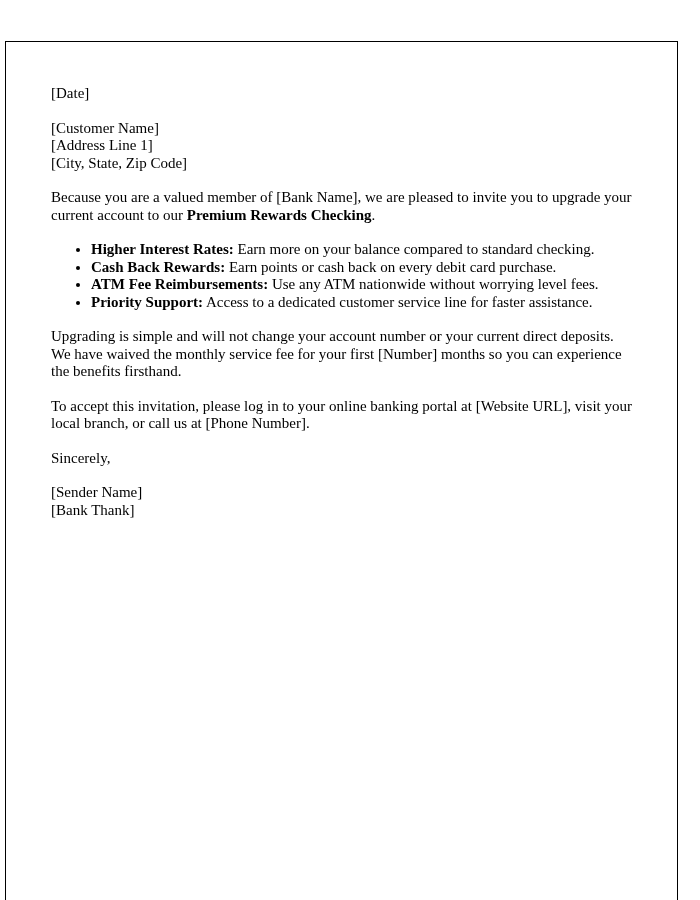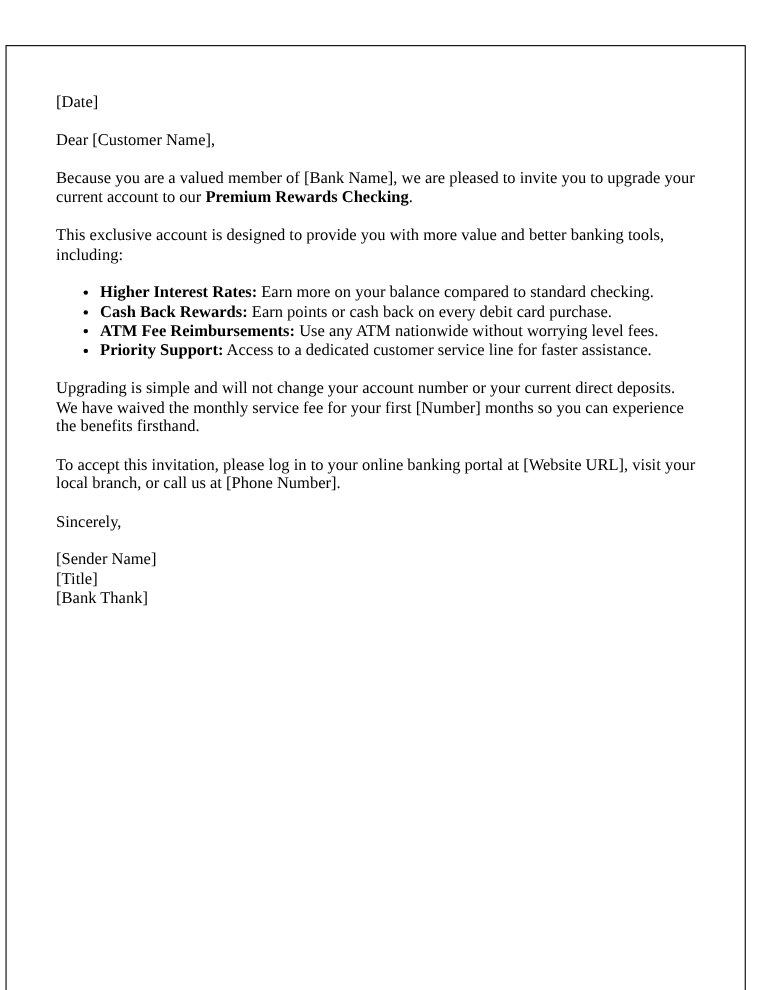--- a/index.html
+++ b/index.html
@@ -51,41 +51,43 @@
   strong { font-weight: bold; text-align: right; }
 </style>
 </head>
 <body>
 
 <div class="page">
   <div class="letter">
 
     <p>[Date]</p>
 
+    <div class="block">
+      <div>[Customer Name]</div>
+      <div>[Address Line 1]</div>
+      <div>[City, State, Zip Code]</div>
+    </div>
 
-    <p>Dear [Customer Name],</p>
 
     <p><span>Because you are a valued member of [Bank Name], we are pleased to invite you to upgrade your current account to our </span><strong>Premium Rewards Checking</strong><span>.</span></p>
 
-    <p>This exclusive account is designed to provide you with more value and better banking tools, including:</p>
 
     <ul class="benefits">
       <li><strong>Higher Interest Rates:</strong><span> Earn more on your balance compared to standard checking.</span></li>
       <li><strong>Cash Back Rewards:</strong><span> Earn points or cash back on every debit card purchase.</span></li>
       <li><strong>ATM Fee Reimbursements:</strong><span> Use any ATM nationwide without worrying level fees.</span></li>
       <li><strong>Priority Support:</strong><span> Access to a dedicated customer service line for faster assistance.</span></li>
     </ul>
 
     <p>Upgrading is simple and will not change your account number or your current direct deposits. We have waived the monthly service fee for your first [Number] months so you can experience the benefits firsthand.</p>
 
     <p>To accept this invitation, please log in to your online banking portal at [Website URL], visit your local branch, or call us at [Phone Number].</p>
 
 
     <p>Sincerely,</p>
 
     <div class="block">
       <div>[Sender Name]</div>
-      <div>[Title]</div>
       <div>[Bank Thank]</div>
     </div>
 
   </div>
 </div>
 
 </body></html>

